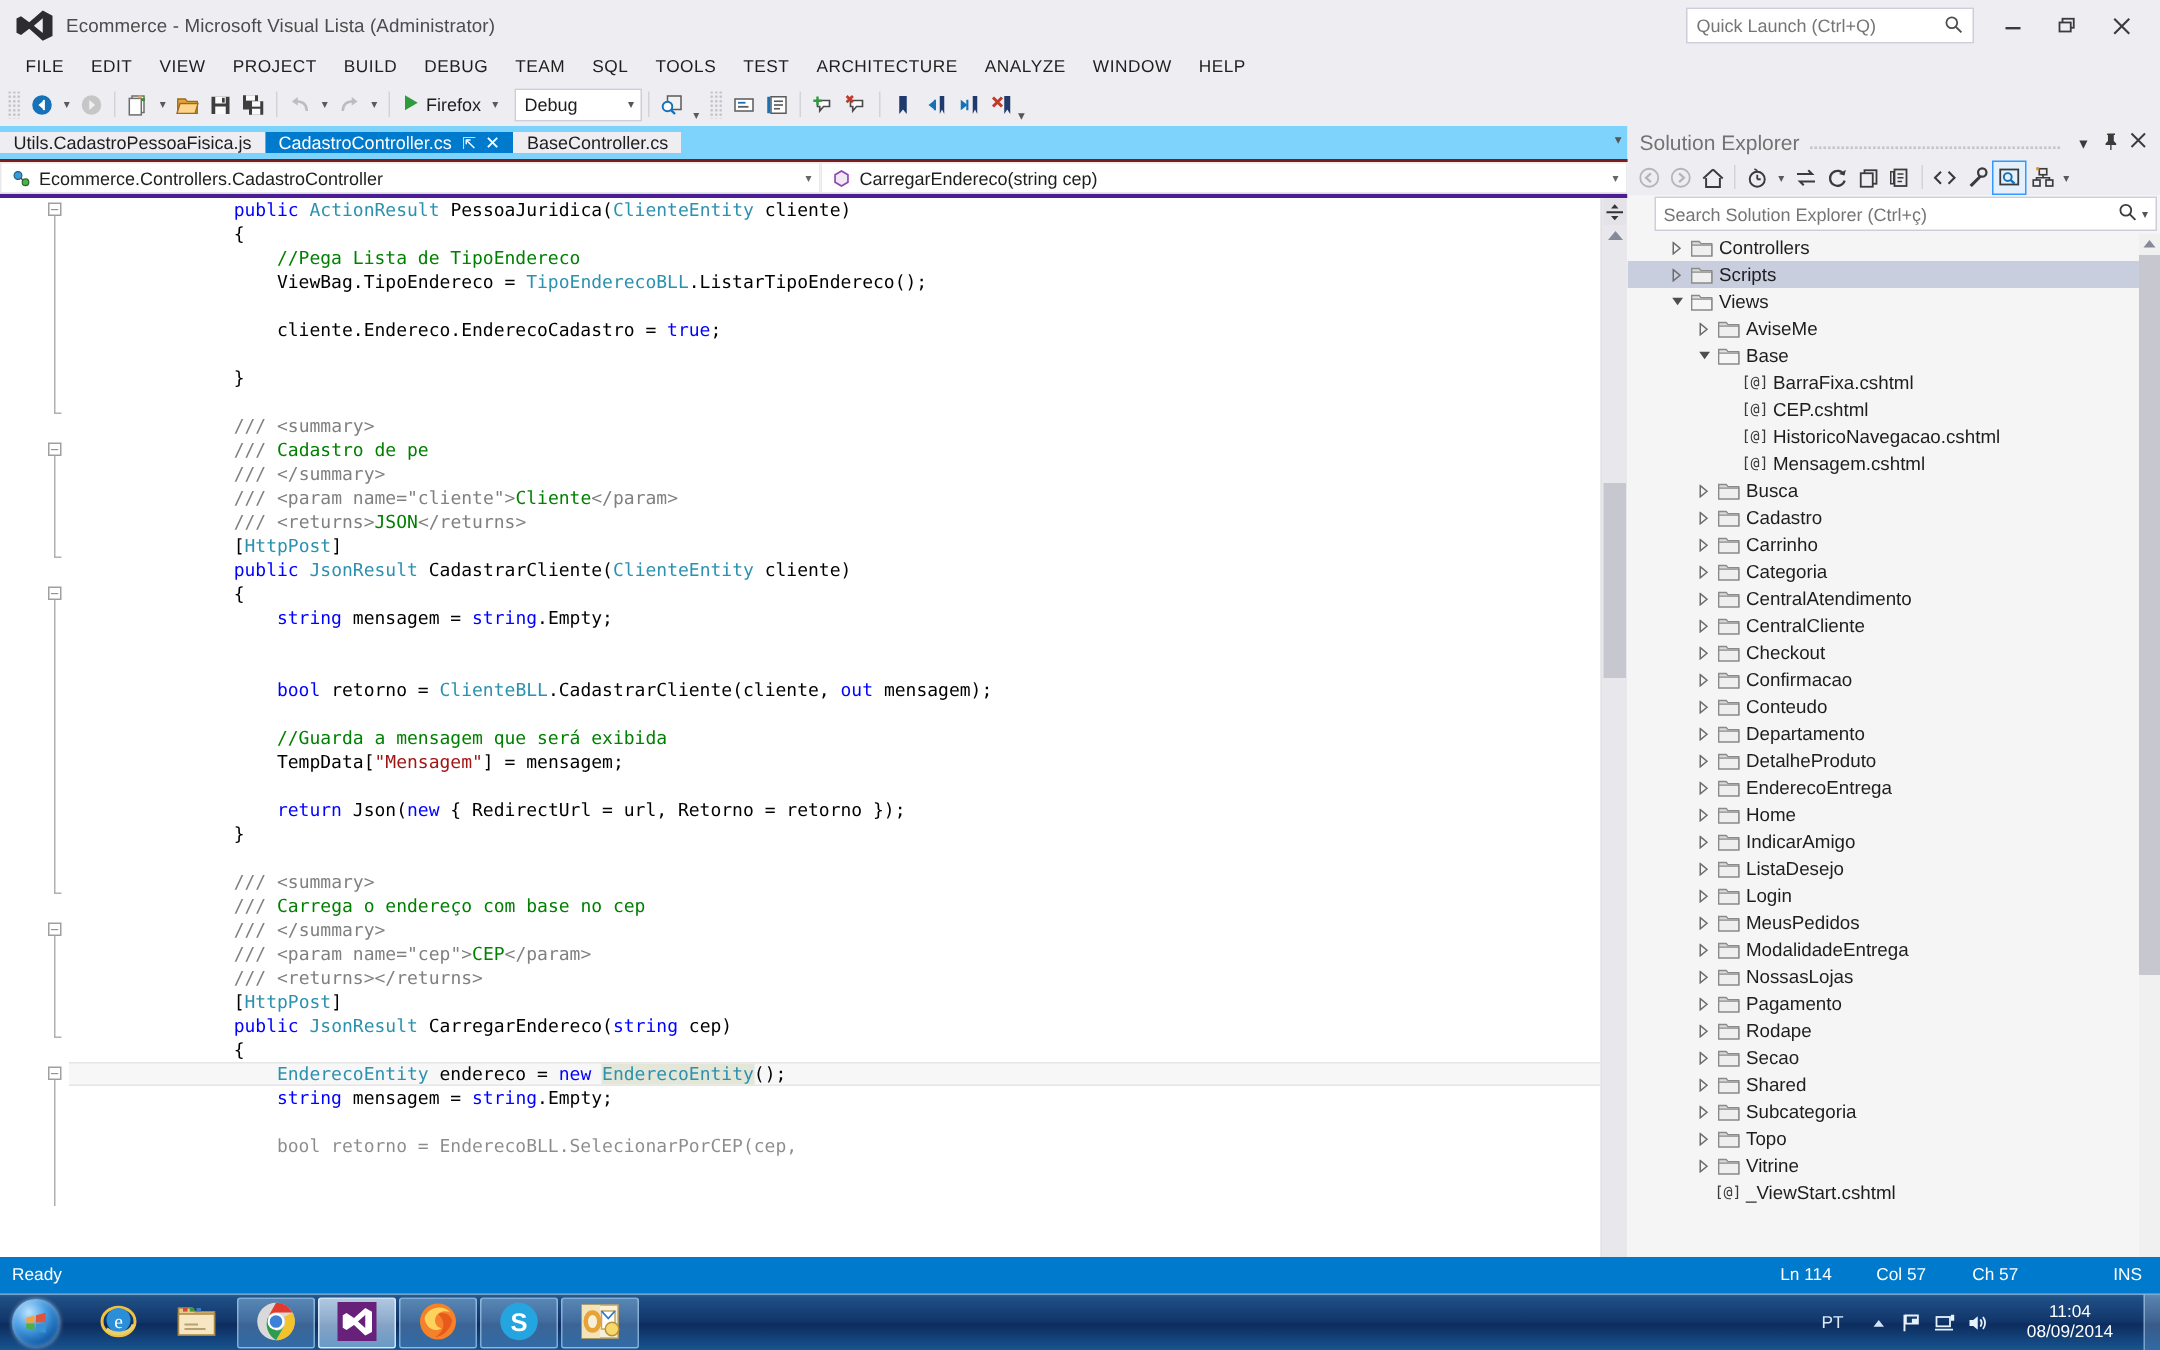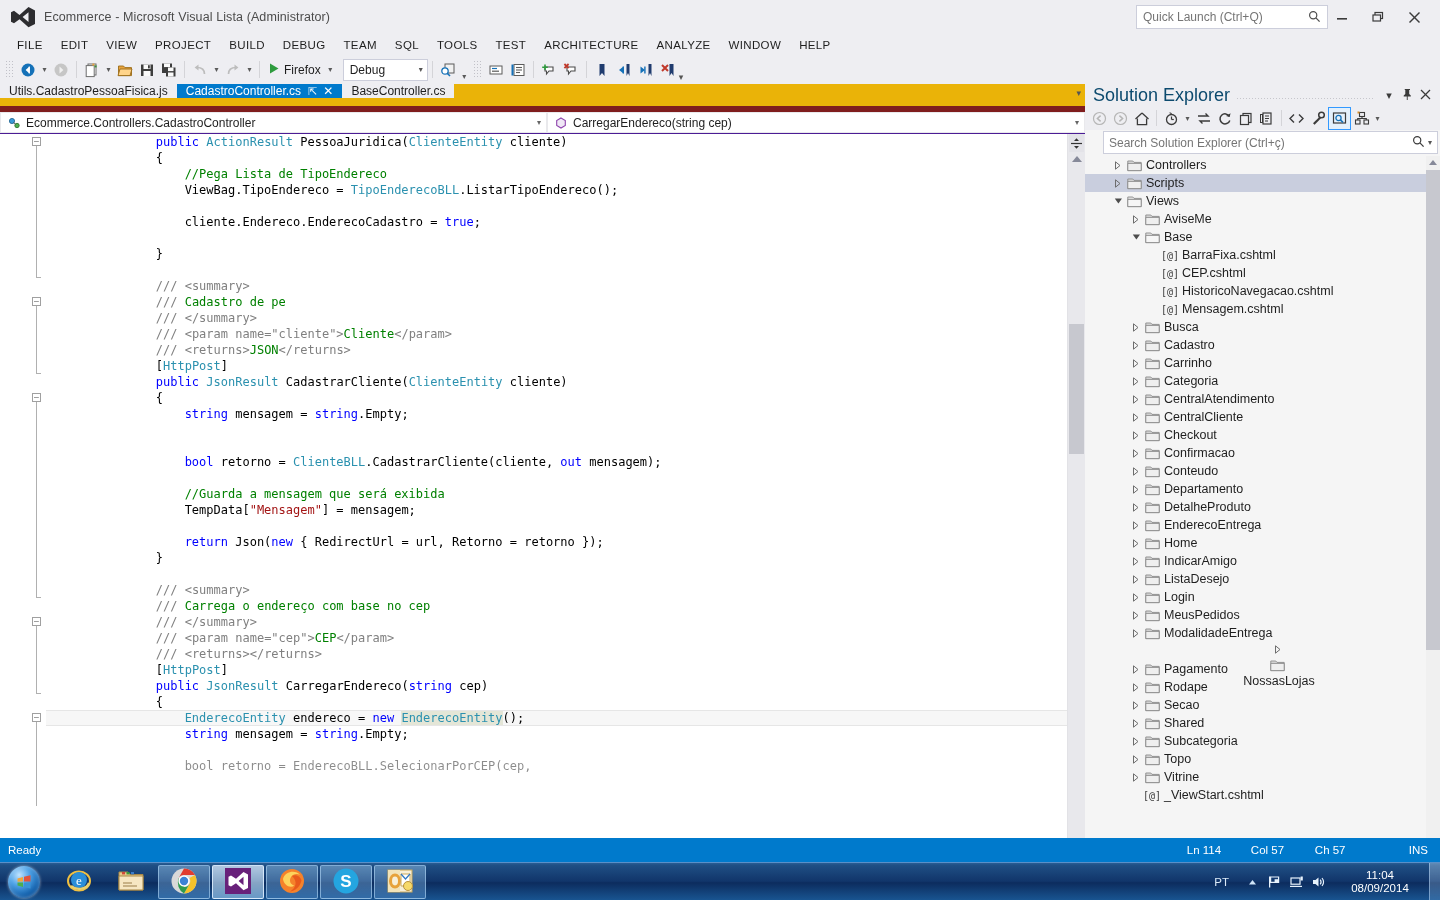--- a/index.html
+++ b/index.html
@@ -23,21 +23,21 @@
     display:flex; align-items:center;
     background:#eeeef2;
     position:relative;
   }
   .vs-logo { width:26px; height:22px; margin-left:10px; margin-right:8px; position:relative; }
   .vs-logo svg { display:block; }
   .title-text {
     font-size: 12.5px; color:#4c4c4c; letter-spacing:.1px;
   }
   .quick-launch {
-    position:absolute; right:112px; top:5px;
+    position:absolute; right:124px; top:5px;
     width:190px; height:22px;
     background:#ffffff; border:1px solid #cccedb;
     display:flex; align-items:center;
   }
   .quick-launch input {
     border:0; outline:0; background:transparent;
     font-family:"Liberation Sans", sans-serif; font-size:12px;
     color:#707070; padding-left:6px; width:150px; height:18px;
   }
   .quick-launch .ql-icon { margin-left:auto; margin-right:6px; color:#4d4d4d; font-size:13px; line-height:1; }
@@ -83,39 +83,39 @@
     padding:0 4px 0 6px; font-size:12px; color:#1e1e1e; margin-left:3px;
   }
   .tb-overflow { font-size:9px; color:#555; align-self:flex-end; margin-bottom:1px; }
 
   
   .body-area { flex:1 1 auto; display:flex; min-height:0; background:#eeeef2; }
   .editor-pane { width:1085px; flex:0 0 1085px; display:flex; flex-direction:column; min-height:0; }
 
   
   .doc-tabs {
-    height:22px; flex:0 0 22px; display:flex; align-items:flex-start;
-    background:#eab308; position:relative;
-    border-bottom:6px solid #7f1d1d;
+    height:22px; flex:0 0 22px; display:flex; align-items:center;
+    background:#7dd3fc; position:relative;
+    border-bottom:2px solid #7f1d1d;
   }
   .doc-tab {
     display:flex; align-items:center; padding:0 9px; font-size:12px; color:#1e1e1e;
     background:#eeeef2; white-space:nowrap;
   }
   .doc-tab.active { background:#007acc; color:#ffffff; }
   .doc-tab .pin { margin-left:7px; font-size:11px; opacity:.95; }
   .doc-tab .x { margin-left:6px; font-size:12px; }
   .tabs-caret {
     position:absolute; right:4px; top:4px; font-size:9px; color:#555;
   }
 
   
   .nav-bar {
     height:21px; flex:0 0 21px; display:flex; align-items:stretch;
-    background:#f6f6f6; border-bottom:1px solid #4c1d95;
+    background:#f6f6f6; border-bottom:3px solid #4c1d95;
   }
   .nav-combo {
     display:flex; align-items:center; border:1px solid #e9e9ec; background:#fff;
     font-size:12px; color:#1e1e1e; position:relative;
   }
   .nav-combo .ico { width:16px; margin:0 4px 0 5px; display:flex; align-items:center; justify-content:center; }
   .nav-combo .ddl { position:absolute; right:5px; font-size:8px; color:#666; }
   .nav-left { width:545px; flex:0 0 545px; }
   .nav-right { flex:1 1 auto; }
 
@@ -176,21 +176,21 @@
   .h-scroll { flex:1 1 auto; height:17px; margin-left:8px; margin-right:3px; background:#e8e8ec; position:relative; display:flex; align-items:center; }
   .h-scroll .hl-arrow { position:absolute; left:4px; width:0;height:0;border-top:5px solid transparent;border-bottom:5px solid transparent;border-right:6px solid #868999; }
   .h-scroll .hr-arrow { position:absolute; right:4px; width:0;height:0;border-top:5px solid transparent;border-bottom:5px solid transparent;border-left:6px solid #868999; }
 
   
   .sol-pane { flex:1 1 auto; display:flex; flex-direction:column; background:#f5f5f5; min-width:0; }
   .sol-header {
     height:22px; flex:0 0 22px; display:flex; align-items:center; padding-left:8px;
     background:#eeeef2; position:relative;
   }
-  .sol-title { font-size:18px; color:#0c4a6e; }
+  .sol-title { font-size:14px; color:#737373; }
   .sol-dots { flex:1 1 auto; height:1px; margin:0 6px;
     background-image: radial-gradient(#c6c6cc 40%, transparent 42%);
     background-size:3px 3px; background-repeat:repeat-x; height:5px; margin-top:8px; }
   .sol-hbtn { width:18px; text-align:center; color:#3b3b3b; font-size:11px; }
   .sol-toolbar {
     height:24px; flex:0 0 24px; display:flex; align-items:center; background:#eeeef2; padding-left:4px;
   }
   .sol-tb-btn { width:21px; height:21px; display:flex; align-items:center; justify-content:center; }
   .sol-tb-btn.boxed { border:1px solid #3399ff; background:#e4f0fb; }
   .sol-sep { width:1px; height:16px; background:#d4d4d8; margin:0 4px; }
@@ -1110,21 +1110,21 @@
                 </svg>
               </span>
               <span class="tw-icon">
                 <svg width="15" height="13" viewBox="0 0 15 13">
                   <path d="M.8 2 h5 l1.2 1.4 h7.2 v8.2 H.8 Z" fill="#dadada" stroke="#8a8a8a" stroke-width=".9"></path>
                   <path d="M.8 4.4 h13.4 v7.2 H.8 Z" fill="#efefef" stroke="#8a8a8a" stroke-width=".9"></path>
                 </svg>
               </span>
               <span class="tw-label">ModalidadeEntrega</span>
             </div>
-            <div class="tree-row" style="padding-left: 44px; flex-direction: column;">
+            <div class="tree-row" style="padding-left: 44px;">
               <span class="tw-exp">
                 <svg width="8" height="9" viewBox="0 0 8 9">
                   <path d="M1.5 .8 L6 4.5 L1.5 8.2 Z" fill="none" stroke="#6d6d6d" stroke-width="1"></path>
                 </svg>
               </span>
               <span class="tw-icon">
                 <svg width="15" height="13" viewBox="0 0 15 13">
                   <path d="M.8 2 h5 l1.2 1.4 h7.2 v8.2 H.8 Z" fill="#dadada" stroke="#8a8a8a" stroke-width=".9"></path>
                   <path d="M.8 4.4 h13.4 v7.2 H.8 Z" fill="#efefef" stroke="#8a8a8a" stroke-width=".9"></path>
                 </svg>

